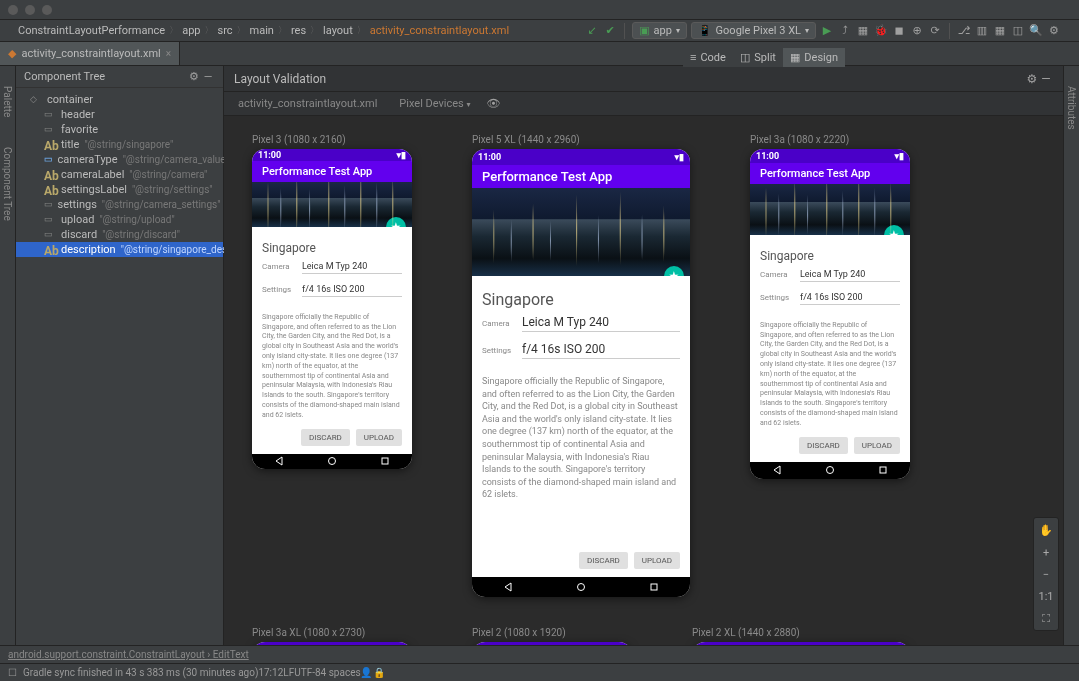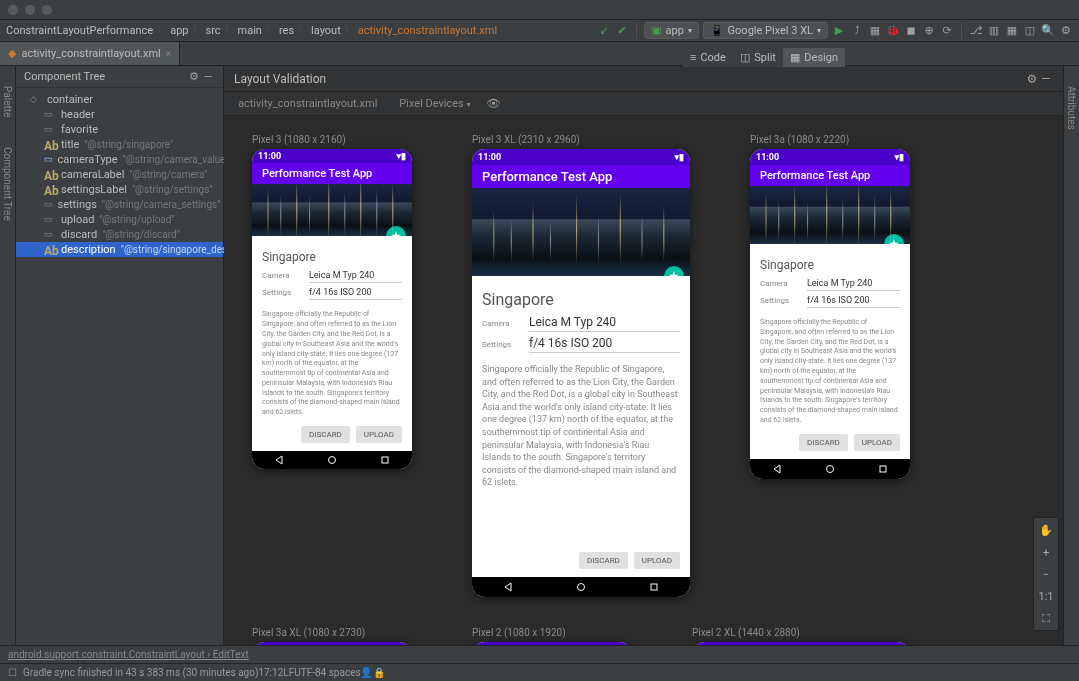--- a/index.html
+++ b/index.html
@@ -23,21 +23,21 @@
   gap: 7px;
   border-bottom: 1px solid #232323;
 }
 .traffic { width: 10px; height: 10px; border-radius: 50%; background: #5a5a5a; }
 .title-text { flex: 1; text-align: center; font-size: 11px; color: #888; }
 .breadcrumb-bar {
   height: 22px;
   background: #3c3f41;
   display: flex;
   align-items: center;
-  padding: 0 6px;
+  padding: 0 18px;
   gap: 4px;
   border-bottom: 1px solid #232323;
   font-size: 11px;
 }
 .bc-item { color: #bbb; cursor: pointer; }
 .bc-sep { color: #666; font-size: 9px; }
 .breadcrumb-bar .spacer { flex: 1; }
 .tb-icon { width: 14px; height: 14px; display: inline-flex; align-items: center; justify-content: center; cursor: pointer; color: #a0a0a0; }
 .tb-sep { width: 1px; height: 16px; background: #515151; margin: 0 3px; }
 .run-config {
@@ -214,21 +214,21 @@
   background: #00bfa5;
   display: flex;
   align-items: center;
   justify-content: center;
   color: #fff;
   font-size: 12px;
   box-shadow: 0 2px 4px rgba(0,0,0,.4);
 }
 .content { padding: 8px 10px; flex: 1; color: #333; background: #fff; position: relative; }
 .loc-title { font-size: 14px; color: #555; margin-bottom: 6px; margin-top: 6px; }
-.field-row { display: flex; align-items: baseline; gap: 15px; margin-bottom: 4px; }
+.field-row { display: flex; align-items: baseline; gap: 8px; margin-bottom: 10px; }
 .field-label { font-size: 8px; color: #888; width: 32px; }
 .field-value { font-size: 10px; color: #333; border-bottom: 1px solid #ccc; flex: 1; padding-bottom: 2px; }
 .desc { font-size: 8px; color: #888; line-height: 1.4; margin-top: 6px; }
 .btn-row { display: flex; justify-content: flex-end; gap: 6px; margin-top: auto; padding-top: 8px; }
 .btn {
   background: #e0e0e0;
   color: #555;
   font-size: 8px;
   padding: 4px 8px;
   border-radius: 2px;
@@ -484,21 +484,21 @@
         <svg class="nav-shape" viewBox="0 0 10 10">
                   <circle cx="5" cy="5" r="3.5" fill="none" stroke="#fff" stroke-width="1"></circle>
                 </svg>
         <svg class="nav-shape" viewBox="0 0 10 10">
                   <rect x="2" y="2" width="6" height="6" fill="none" stroke="#fff" stroke-width="1"></rect>
                 </svg>
       </div>
     </div>
   </div>
   <div class="device">
-    <div class="device-label">Pixel 3 XL (2310 x 2960)</div>
+    <div class="device-label">Pixel 5 XL (1440 x 2960)</div>
     <div class="phone" style="width:218px;height:448px;">
       <div class="status-bar">
         <span>11:00</span>
                 <span class="spacer"></span>
         <span>▾</span>
         <span>▮</span>
       </div>
       <div class="app-bar" style="font-size:13px">Performance Test App</div>
       <div class="hero" style="height:88px">
         <div class="fab">★</div>

